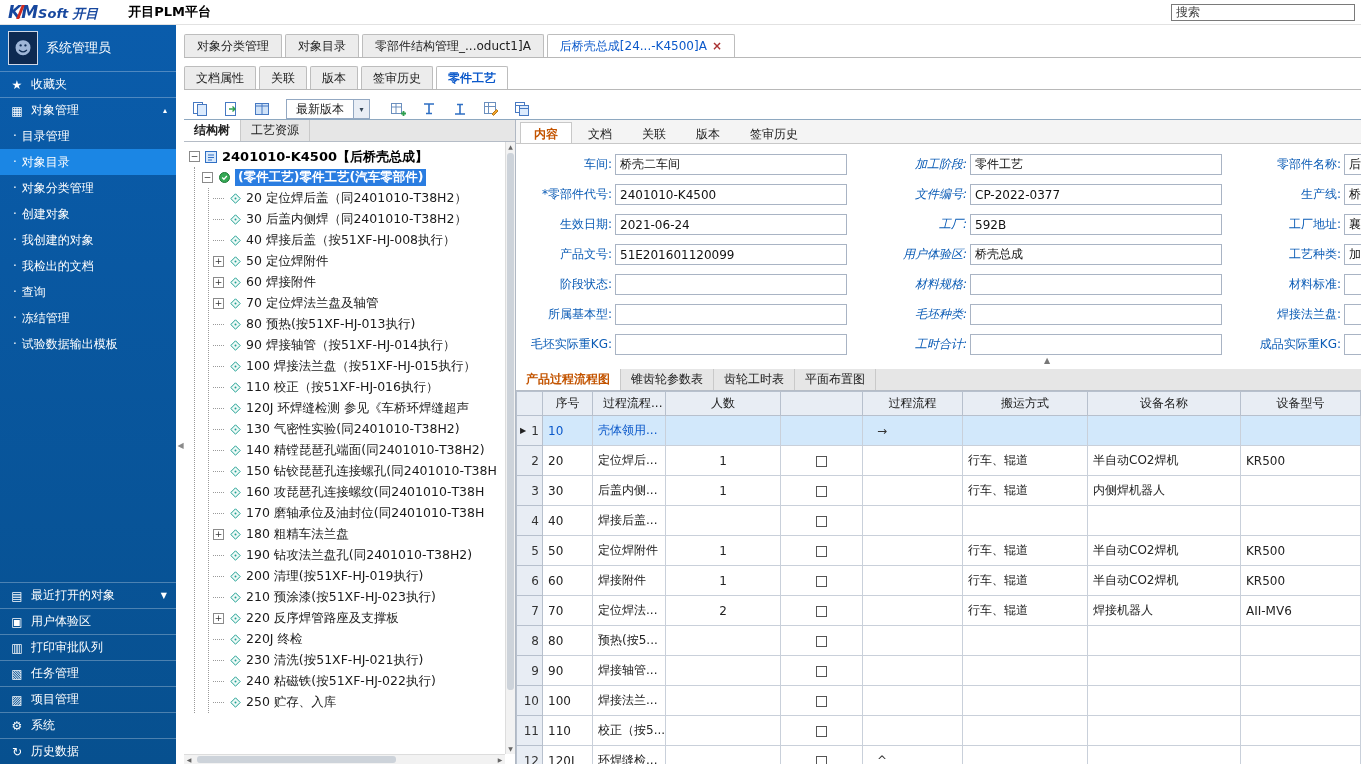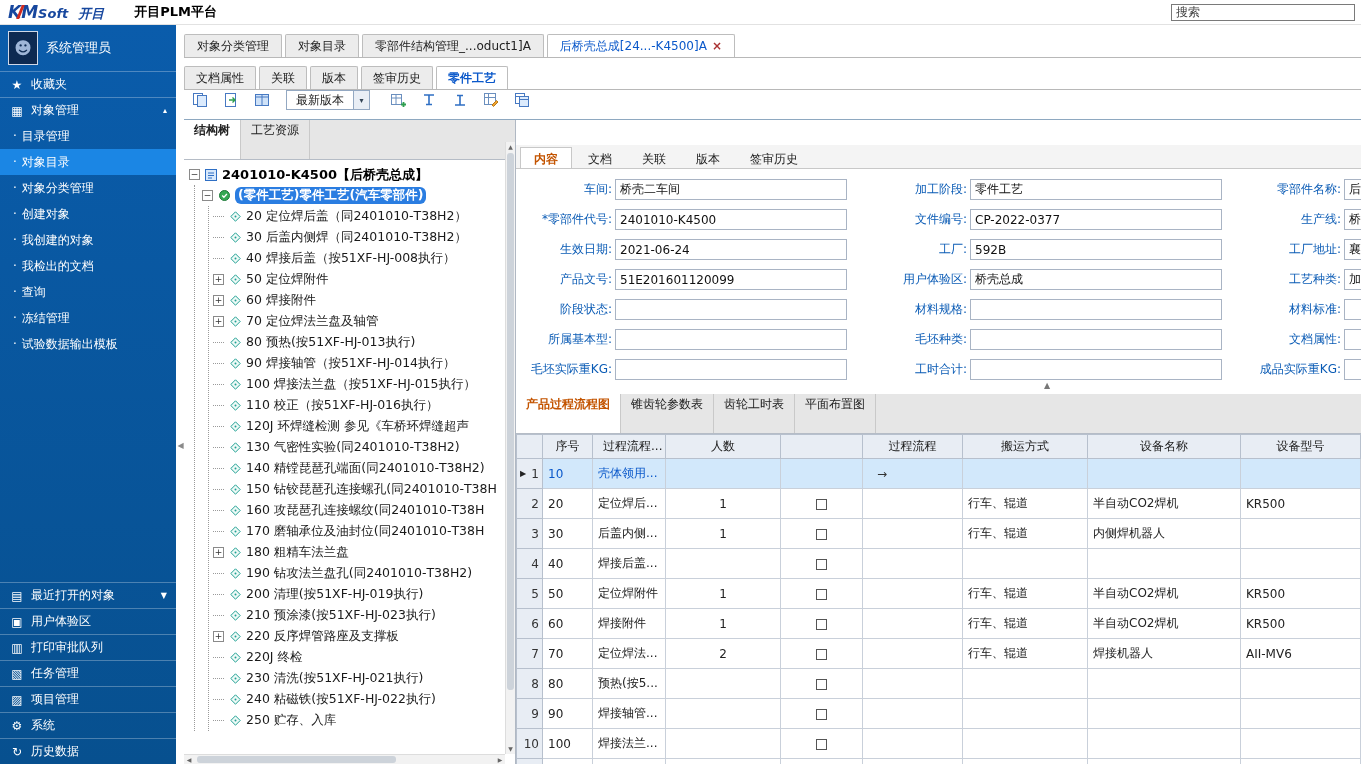--- a/index.html
+++ b/index.html
@@ -5,21 +5,21 @@
   * { box-sizing: border-box; margin: 0; padding: 0; }
   html,body { width:1361px; height:764px; overflow:hidden; }
   body { font-family:"DejaVu Sans","Liberation Sans",sans-serif; font-size:12px; color:#222; background:#fff; }
 
   
   .topbar { height:25px; display:flex; align-items:center; padding:0 6px; background:#fff; border-bottom:1px solid #e2e2e2; }
   .logo { display:flex; align-items:baseline; font-style:italic; font-weight:bold; color:#17479e; position:relative; margin-left:2px; }
   .logo-km { font-size:17px; }
   .logo-slash { position:absolute; left:11px; top:3px; width:3px; height:14px; background:#d22a1e; transform:skewX(-22deg); }
   .logo-soft { font-size:13px; }
-  .logo-cn { font-size:13px; margin-left:10px; }
+  .logo-cn { font-size:13px; margin-left:4px; }
   .app-title { margin-left:30px; font-size:13px; font-weight:bold; color:#000; }
   .search-box { margin-left:auto; width:184px; height:17px; border:1px solid #7a7a7a; font-size:12px; padding:0 4px; color:#0369a1; font-family:inherit; }
   .search-box::placeholder { color:#444; opacity:1; }
 
   
   .app { display:flex; height:739px; position:relative; }
 
   
   .sidebar { width:176px; flex-shrink:0; background:linear-gradient(180deg,#0a5cab,#07508f); color:#fff; display:flex; flex-direction:column; overflow:hidden; }
   .user-row { height:46px; display:flex; align-items:center; gap:8px; padding:5px 8px; }
@@ -40,65 +40,65 @@
 
   .doc-tabs { display:flex; align-items:flex-end; height:24px; border-bottom:1px solid #b8b8b8; }
   .dtab-doc { height:23px; line-height:22px; padding:0 12px; margin-right:3px; background:#ececec; border:1px solid #bdbdbd; border-bottom:none; border-radius:2px 2px 0 0; color:#222; white-space:nowrap; cursor:pointer; }
   .dtab-doc.active { background:#fff; color:#0a58ca; }
   .dtab-doc .close { margin-left:5px; color:#a33; font-weight:bold; }
 
   .sub-tabs { display:flex; align-items:flex-end; height:24px; margin-top:8px; border-bottom:1px solid #b8b8b8; }
   .stab { height:23px; line-height:22px; padding:0 11px; margin-right:3px; background:#ececec; border:1px solid #bdbdbd; border-bottom:none; border-radius:2px 2px 0 0; color:#222; white-space:nowrap; cursor:pointer; }
   .stab.active { background:#fff; color:#0a58ca; font-weight:bold; }
 
-  .toolbar { height:30px; flex-shrink:0; display:flex; align-items:flex-start; padding:0 6px; border-bottom:1px solid #8ea8c0; }
+  .toolbar { height:30px; flex-shrink:0; display:flex; align-items:flex-end; padding:0 6px; border-bottom:1px solid #8ea8c0; }
   .tgroup { display:flex; align-items:center; gap:11px; }
   .tbtn { width:20px; height:20px; display:flex; align-items:center; justify-content:center; cursor:pointer; }
   .version-combo { display:flex; align-items:center; height:20px; border:1px solid #93a8c2; margin:0 18px 0 14px; cursor:pointer; background:#fff; }
   .version-combo .vtext { padding:0 9px; min-width:62px; }
   .version-combo .varrow { width:16px; height:100%; border-left:1px solid #93a8c2; background:#e9eef5; display:flex; align-items:center; justify-content:center; font-size:8px; color:#345; }
 
   .content { flex:1; min-height:0; display:flex; }
 
   
   .tree-panel { width:332px; flex-shrink:0; display:flex; flex-direction:column; border-right:1px solid #b0b8c3; background:#fff; position:relative; }
-  .pane-tabs { height:40px; flex-shrink:0; display:flex; background:#e6e6e6; border-bottom:1px solid #b5bcc6; }
+  .pane-tabs { height:22px; flex-shrink:0; display:flex; background:#e6e6e6; border-bottom:1px solid #b5bcc6; }
   .ptab { padding:0 10px; line-height:21px; border-right:1px solid #c9c9c9; background:#e6e6e6; cursor:pointer; color:#222; white-space:nowrap; }
   .ptab.active { background:#fff; font-weight:bold; }
   .grid-tabs .ptab.active { color:#c35400; }
 
   .tree-wrap { flex:1; position:relative; overflow:hidden; padding:4px 14px 12px 5px; white-space:nowrap; font-size:12.5px; }
   .trow { display:flex; align-items:center; gap:4px; height:21px; cursor:pointer; }
   .ebox { width:11px; height:11px; flex-shrink:0; border:1px solid #8a8a8a; background:#fff; font-size:9px; line-height:9px; text-align:center; color:#333; }
   .espacer { width:11px; flex-shrink:0; border-top:1px dotted #9a9a9a; height:0; }
   .nicon { display:inline-flex; width:14px; justify-content:center; flex-shrink:0; }
   .root-label { font-weight:bold; color:#000; font-size:13px; }
-  .proc-label { background:#2a7de1; color:#fff; font-weight:bold; padding:0 3px;border-radius:6px; }
+  .proc-label { background:#2a7de1; color:#fff; font-weight:bold; padding:0 3px; }
   .node-label { color:#1a1a1a; }
   .lvl1 { margin-left:5px; border-left:1px dotted #9a9a9a; padding-left:7px; }
   .lvl2 { margin-left:6px; border-left:1px dotted #9a9a9a; padding-left:4px; }
 
   .vscroll { position:absolute; right:0; top:22px; bottom:10px; width:10px; background:#f2f2f2; border-left:1px solid #ddd; display:flex; flex-direction:column; justify-content:space-between; }
   .vscroll .arr { height:10px; font-size:6px; text-align:center; color:#666; line-height:10px; cursor:pointer; }
   .vscroll .thumb { position:absolute; left:1px; right:1px; top:11px; bottom:64px; background:#cdd3da; border-radius:3px; cursor:pointer; }
   .hscroll { position:absolute; left:0; right:10px; bottom:0; height:10px; background:#f2f2f2; border-top:1px solid #ddd; display:flex; justify-content:space-between; }
   .hscroll .arr { width:10px; font-size:6px; text-align:center; color:#666; line-height:9px; cursor:pointer; }
   .hscroll .thumb { position:absolute; left:13px; width:62%; top:1px; bottom:1px; background:#cdd3da; border-radius:3px; cursor:pointer; }
 
   
-  .detail { flex:1; min-width:0; display:flex; flex-direction:column; background:#fff;margin-top:25px; }
+  .detail { flex:1; min-width:0; display:flex; flex-direction:column; background:#fff; }
   .detail-tabs { height:24px; flex-shrink:0; display:flex; align-items:flex-end; background:#f4f4f4; border-bottom:1px solid #c8c8c8; padding-left:4px; }
   .dtab { height:21px; line-height:19px; padding:2px 13px; margin-right:2px; cursor:pointer; color:#222; border:1px solid transparent; border-bottom:none; white-space:nowrap; }
   .dtab.active { background:#fff; border-color:#c8c8c8; color:#c35400; font-weight:bold; }
 
   .form-area { flex-shrink:0; padding:10px 0 2px 0; display:flex; flex-direction:column; gap:9px; overflow:hidden; }
   .form-row { display:flex; align-items:center; white-space:nowrap; }
   .f-label { color:#0a5bb5; text-align:right; flex-shrink:0; }
   .f-label.c1 { width:96px; }
-  .f-label.c2 { width:120px; }
+  .f-label.c2 { width:120px;font-style:italic; }
   .f-label.c3 { width:119px; }
   .f-input { height:21px; border:1px solid #a9b4c4; margin-left:3px; padding:0 4px; font-size:12px; color:#111; background:#fff; flex-shrink:0; font-family:inherit; }
   .f-input.c1 { width:232px; }
   .f-input.c2 { width:252px; }
   .f-input.c3 { width:200px; }
 
   .form-collapse { height:12px; flex-shrink:0; position:relative; }
   .form-collapse .up { position:absolute; left:528px; top:-1px; color:#777; font-size:8px; cursor:pointer; }
 
   .table-wrap { flex:1; min-height:0; overflow:hidden; }
@@ -640,21 +640,21 @@
               <span class="f-label c2">材料规格:</span>
               <input class="f-input c2" readonly="" style="">
               <span class="f-label c3">材料标准:</span>
               <input class="f-input c3" readonly="" style="">
             </div>
             <div class="form-row">
               <span class="f-label c1">所属基本型:</span>
               <input class="f-input c1" readonly="" style="">
               <span class="f-label c2">毛坯种类:</span>
               <input class="f-input c2" readonly="" style="">
-              <span class="f-label c3">文档属性:</span>
+              <span class="f-label c3">焊接法兰盘:</span>
               <input class="f-input c3" readonly="" style="">
             </div>
             <div class="form-row">
               <span class="f-label c1">毛坯实际重KG:</span>
               <input class="f-input c1" readonly="" style="">
               <span class="f-label c2">工时合计:</span>
               <input class="f-input c2" readonly="" style="">
               <span class="f-label c3">成品实际重KG:</span>
               <input class="f-input c3" readonly="" style="">
             </div>
@@ -842,21 +842,21 @@
                   <td class="c-people"></td>
                   <td class="c-check"><span class="checkbox"></span></td>
                   <td class="c-flow"></td>
                   <td class="c-transport"></td>
                   <td class="c-equip"></td>
                   <td class="c-model"></td>
                 </tr>
                 <tr>
                   <td class="gutter">
                     <div class="gwrap">
-                      <span>14</span>
+                      <span>11</span>
                     </div>
                   </td>
                   <td class="c-seq">110</td>
                   <td class="c-card">校正（按5...</td>
                   <td class="c-people"></td>
                   <td class="c-check"><span class="checkbox"></span></td>
                   <td class="c-flow"></td>
                   <td class="c-transport"></td>
                   <td class="c-equip"></td>
                   <td class="c-model"></td>

